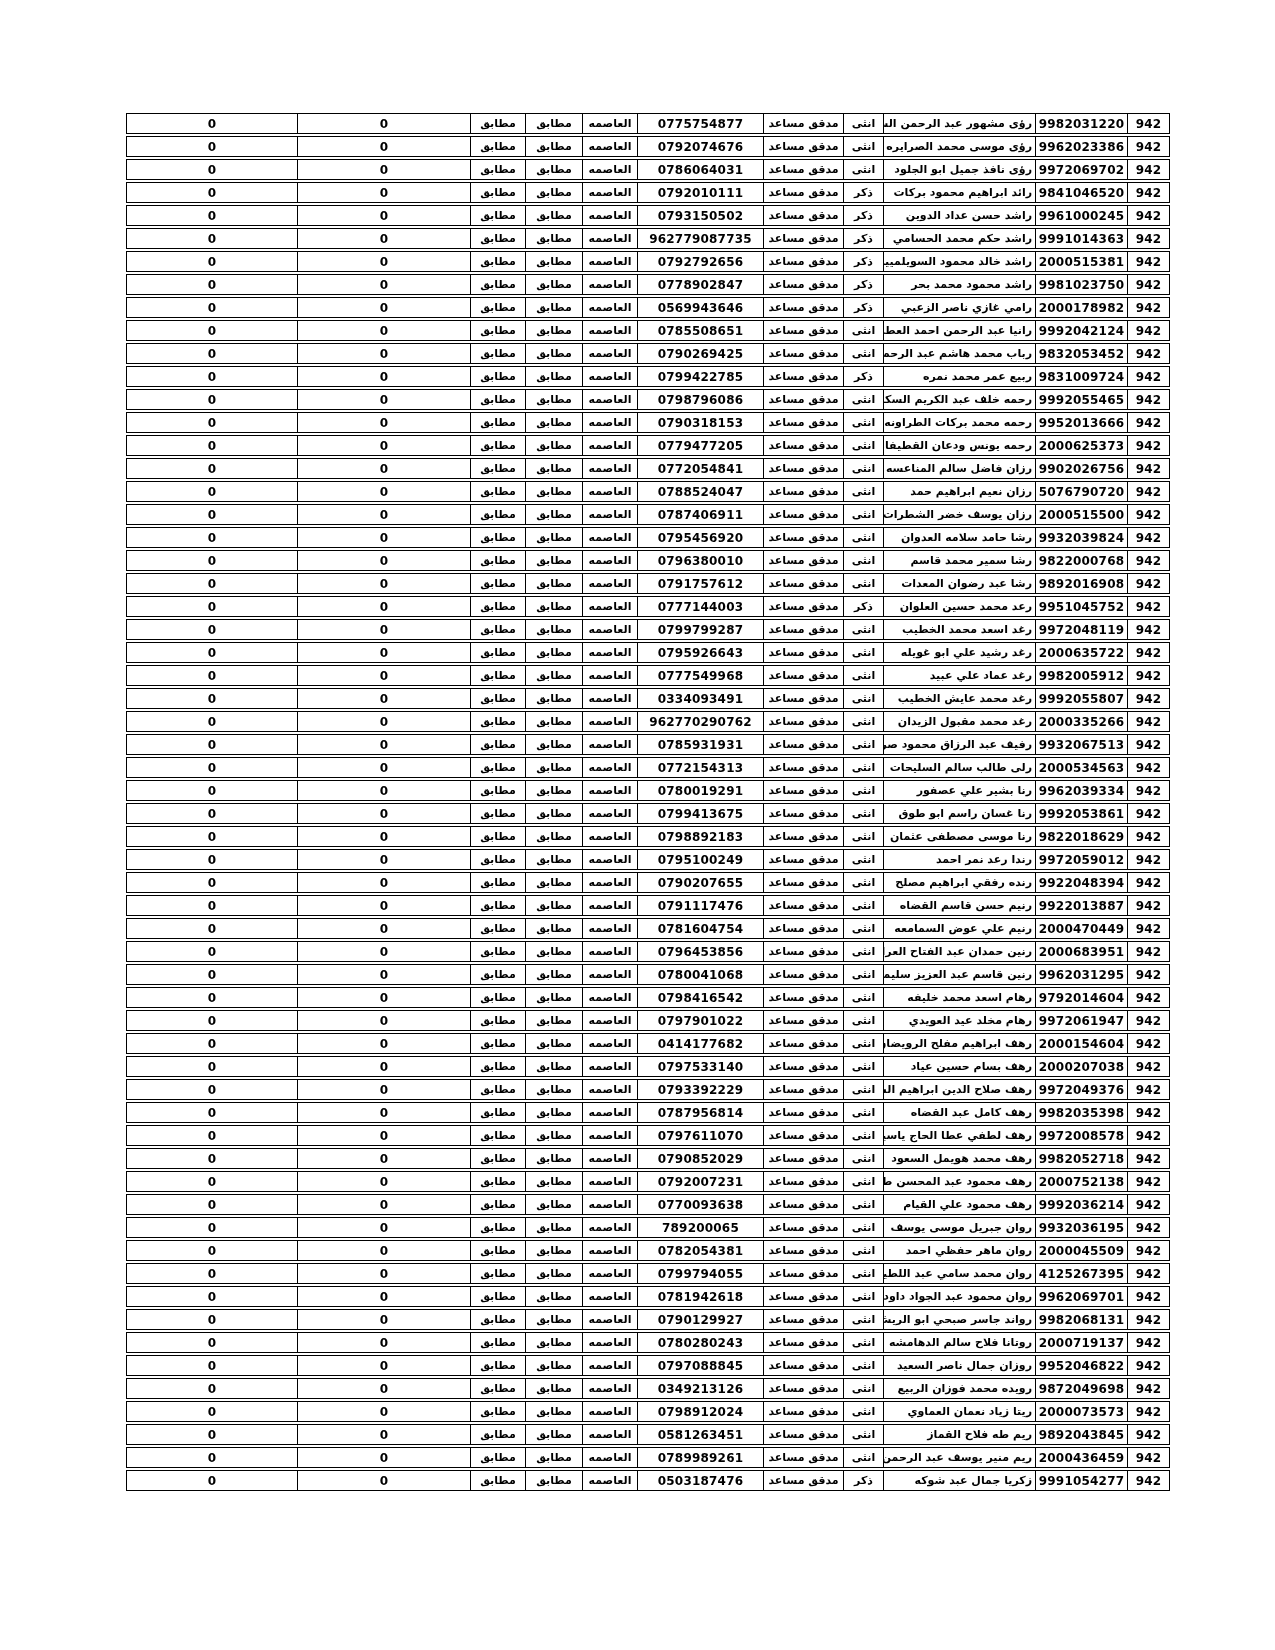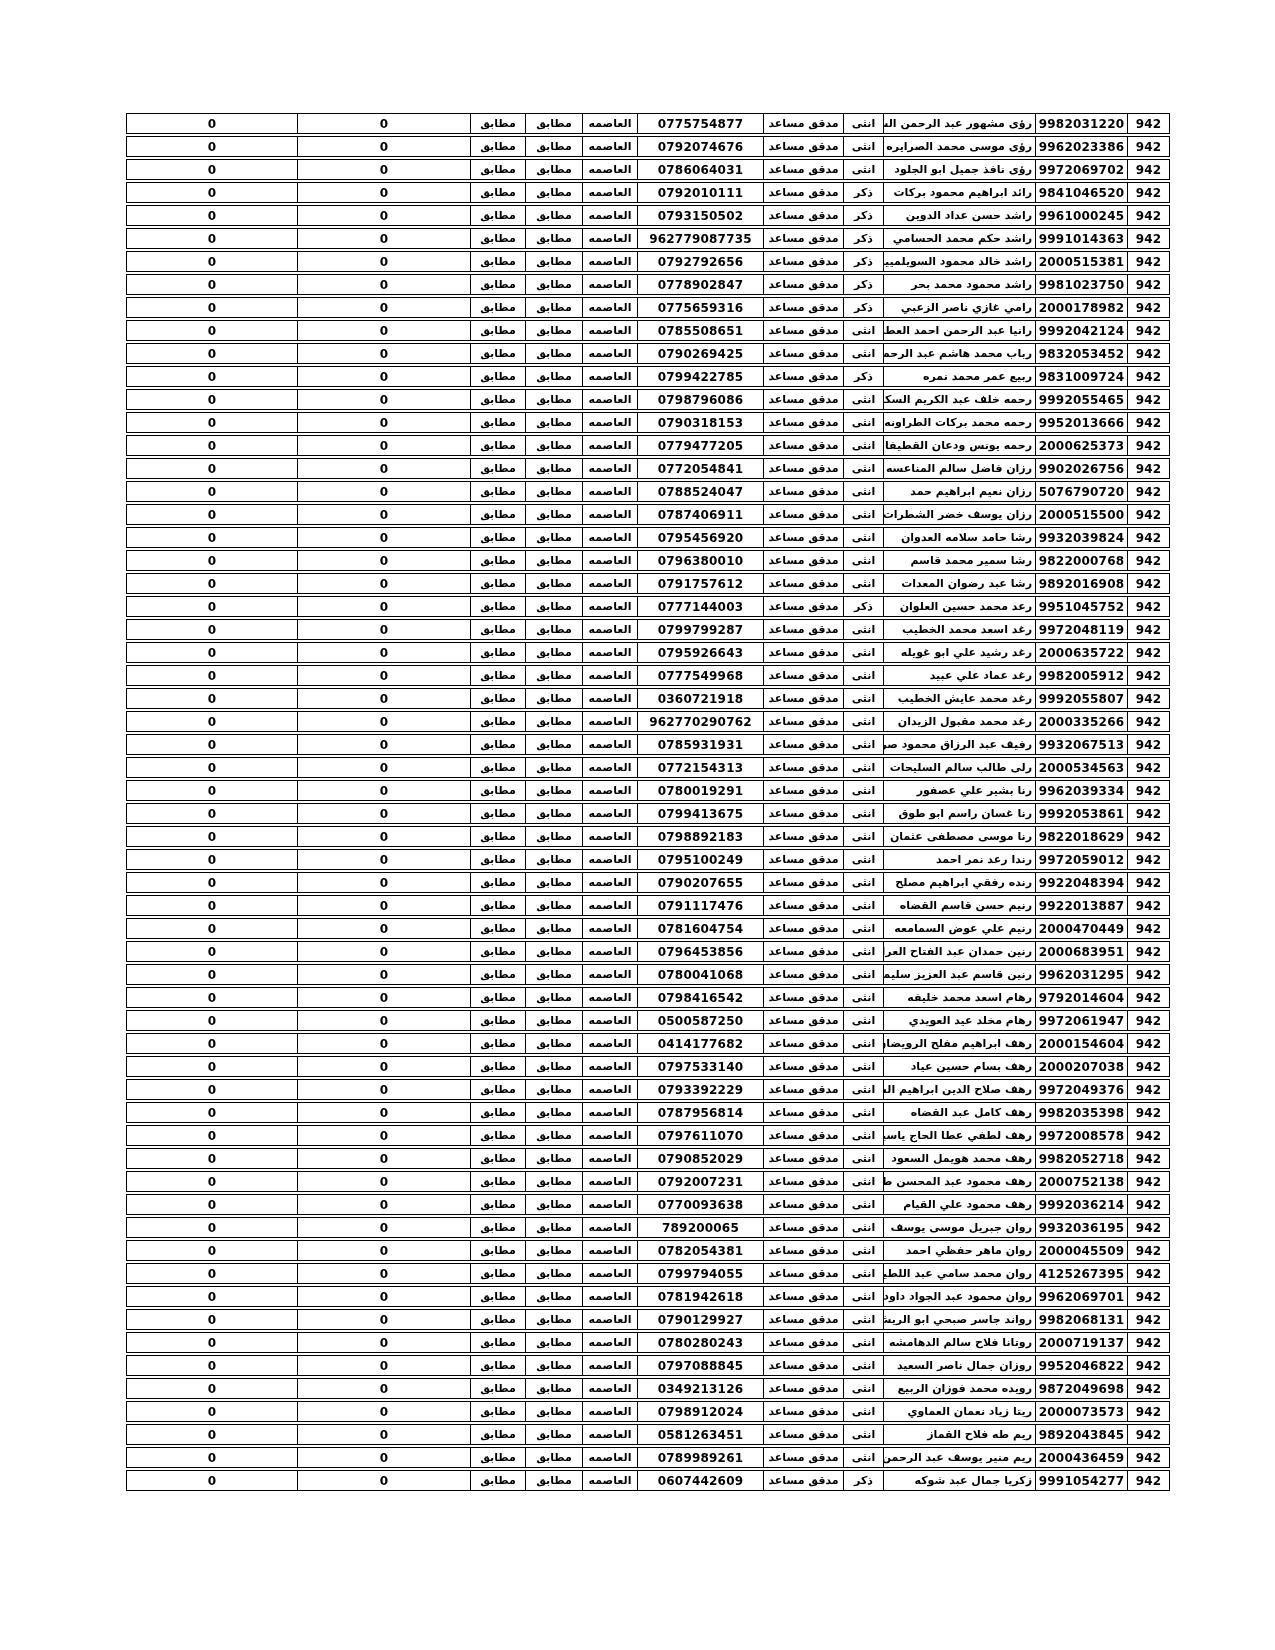--- a/index.html
+++ b/index.html
@@ -173,21 +173,21 @@
     <td>مطابق</td>
     <td class="num">0</td>
     <td class="num">0</td>
   </tr>
         <tr>
     <td class="num">942</td>
     <td class="num">2000178982</td>
     <td class="name-col">رامي غازي ناصر الزعبي</td>
     <td>ذكر</td>
     <td>مدقق مساعد</td>
-    <td class="num">0775659316</td>
+    <td class="num">0569943646</td>
     <td>العاصمه</td>
     <td>مطابق</td>
     <td>مطابق</td>
     <td class="num">0</td>
     <td class="num">0</td>
   </tr>
         <tr>
     <td class="num">942</td>
     <td class="num">9992042124</td>
     <td class="name-col">رانيا عبد الرحمن احمد العطره</td>
@@ -394,21 +394,21 @@
     <td>مطابق</td>
     <td class="num">0</td>
     <td class="num">0</td>
   </tr>
         <tr>
     <td class="num">942</td>
     <td class="num">9992055807</td>
     <td class="name-col">رغد محمد عايش الخطيب</td>
     <td>انثى</td>
     <td>مدقق مساعد</td>
-    <td class="num">0360721918</td>
+    <td class="num">0334093491</td>
     <td>العاصمه</td>
     <td>مطابق</td>
     <td>مطابق</td>
     <td class="num">0</td>
     <td class="num">0</td>
   </tr>
         <tr>
     <td class="num">942</td>
     <td class="num">2000335266</td>
     <td class="name-col">رغد محمد مقبول الزيدان</td>
@@ -576,21 +576,21 @@
     <td>مطابق</td>
     <td class="num">0</td>
     <td class="num">0</td>
   </tr>
         <tr>
     <td class="num">942</td>
     <td class="num">9972061947</td>
     <td class="name-col">رهام مخلد عيد العويدي</td>
     <td>انثى</td>
     <td>مدقق مساعد</td>
-    <td class="num">0500587250</td>
+    <td class="num">0797901022</td>
     <td>العاصمه</td>
     <td>مطابق</td>
     <td>مطابق</td>
     <td class="num">0</td>
     <td class="num">0</td>
   </tr>
         <tr>
     <td class="num">942</td>
     <td class="num">2000154604</td>
     <td class="name-col">رهف ابراهيم مفلح الرويضان</td>
@@ -836,21 +836,21 @@
     <td>مطابق</td>
     <td class="num">0</td>
     <td class="num">0</td>
   </tr>
         <tr>
     <td class="num">942</td>
     <td class="num">9991054277</td>
     <td class="name-col">زكريا جمال عبد شوكه</td>
     <td>ذكر</td>
     <td>مدقق مساعد</td>
-    <td class="num">0607442609</td>
+    <td class="num">0503187476</td>
     <td>العاصمه</td>
     <td>مطابق</td>
     <td>مطابق</td>
     <td class="num">0</td>
     <td class="num">0</td>
   </tr>
       </tbody>
   </table>
 </div>
 

